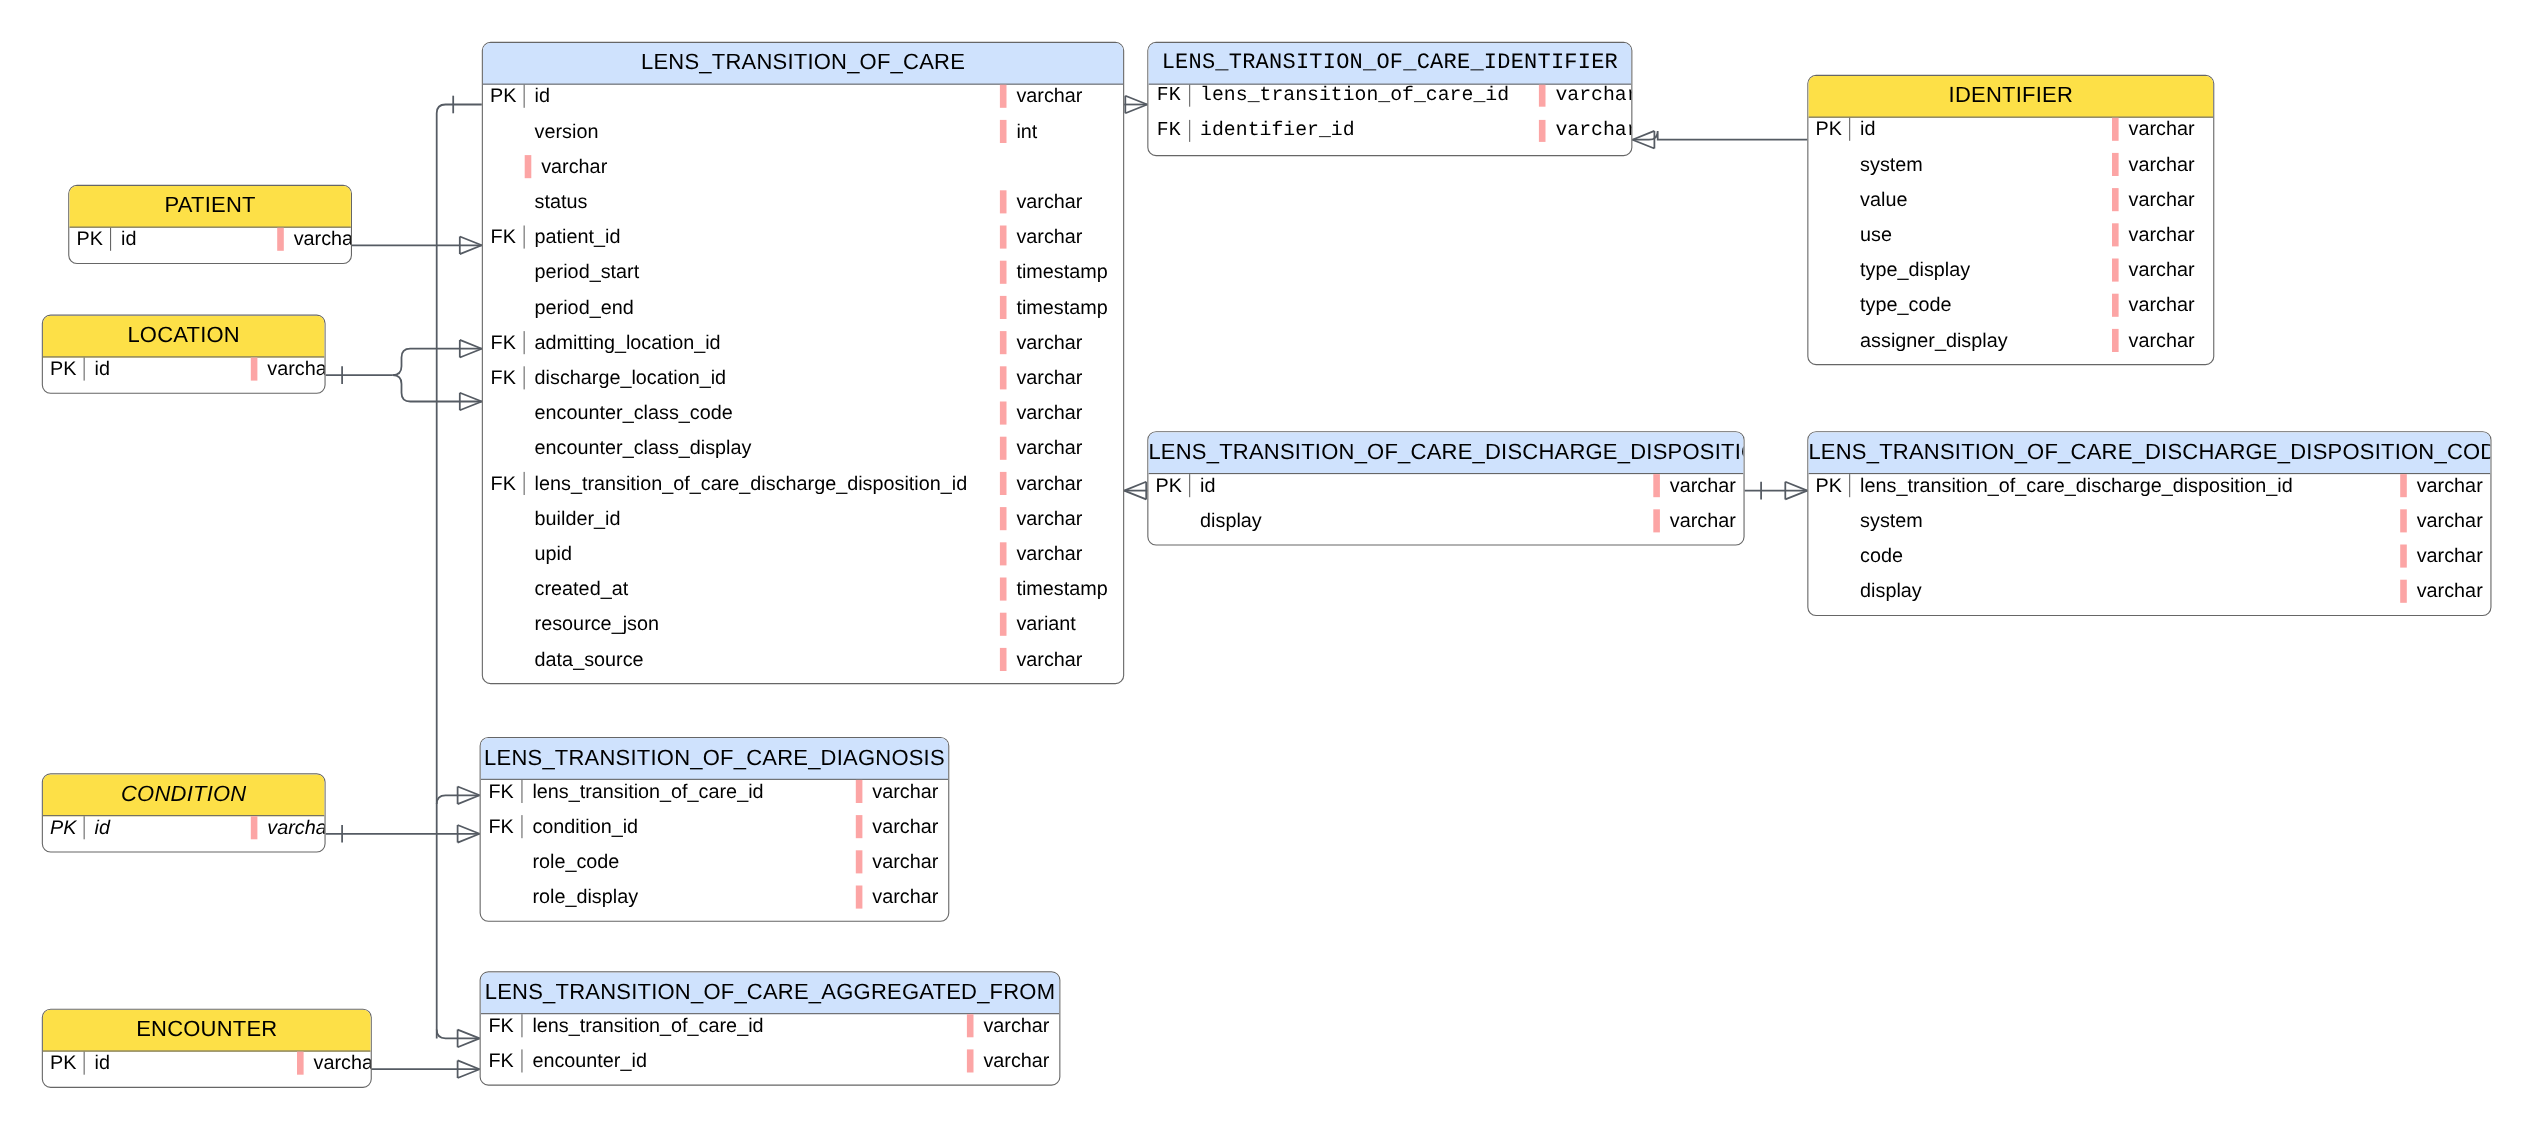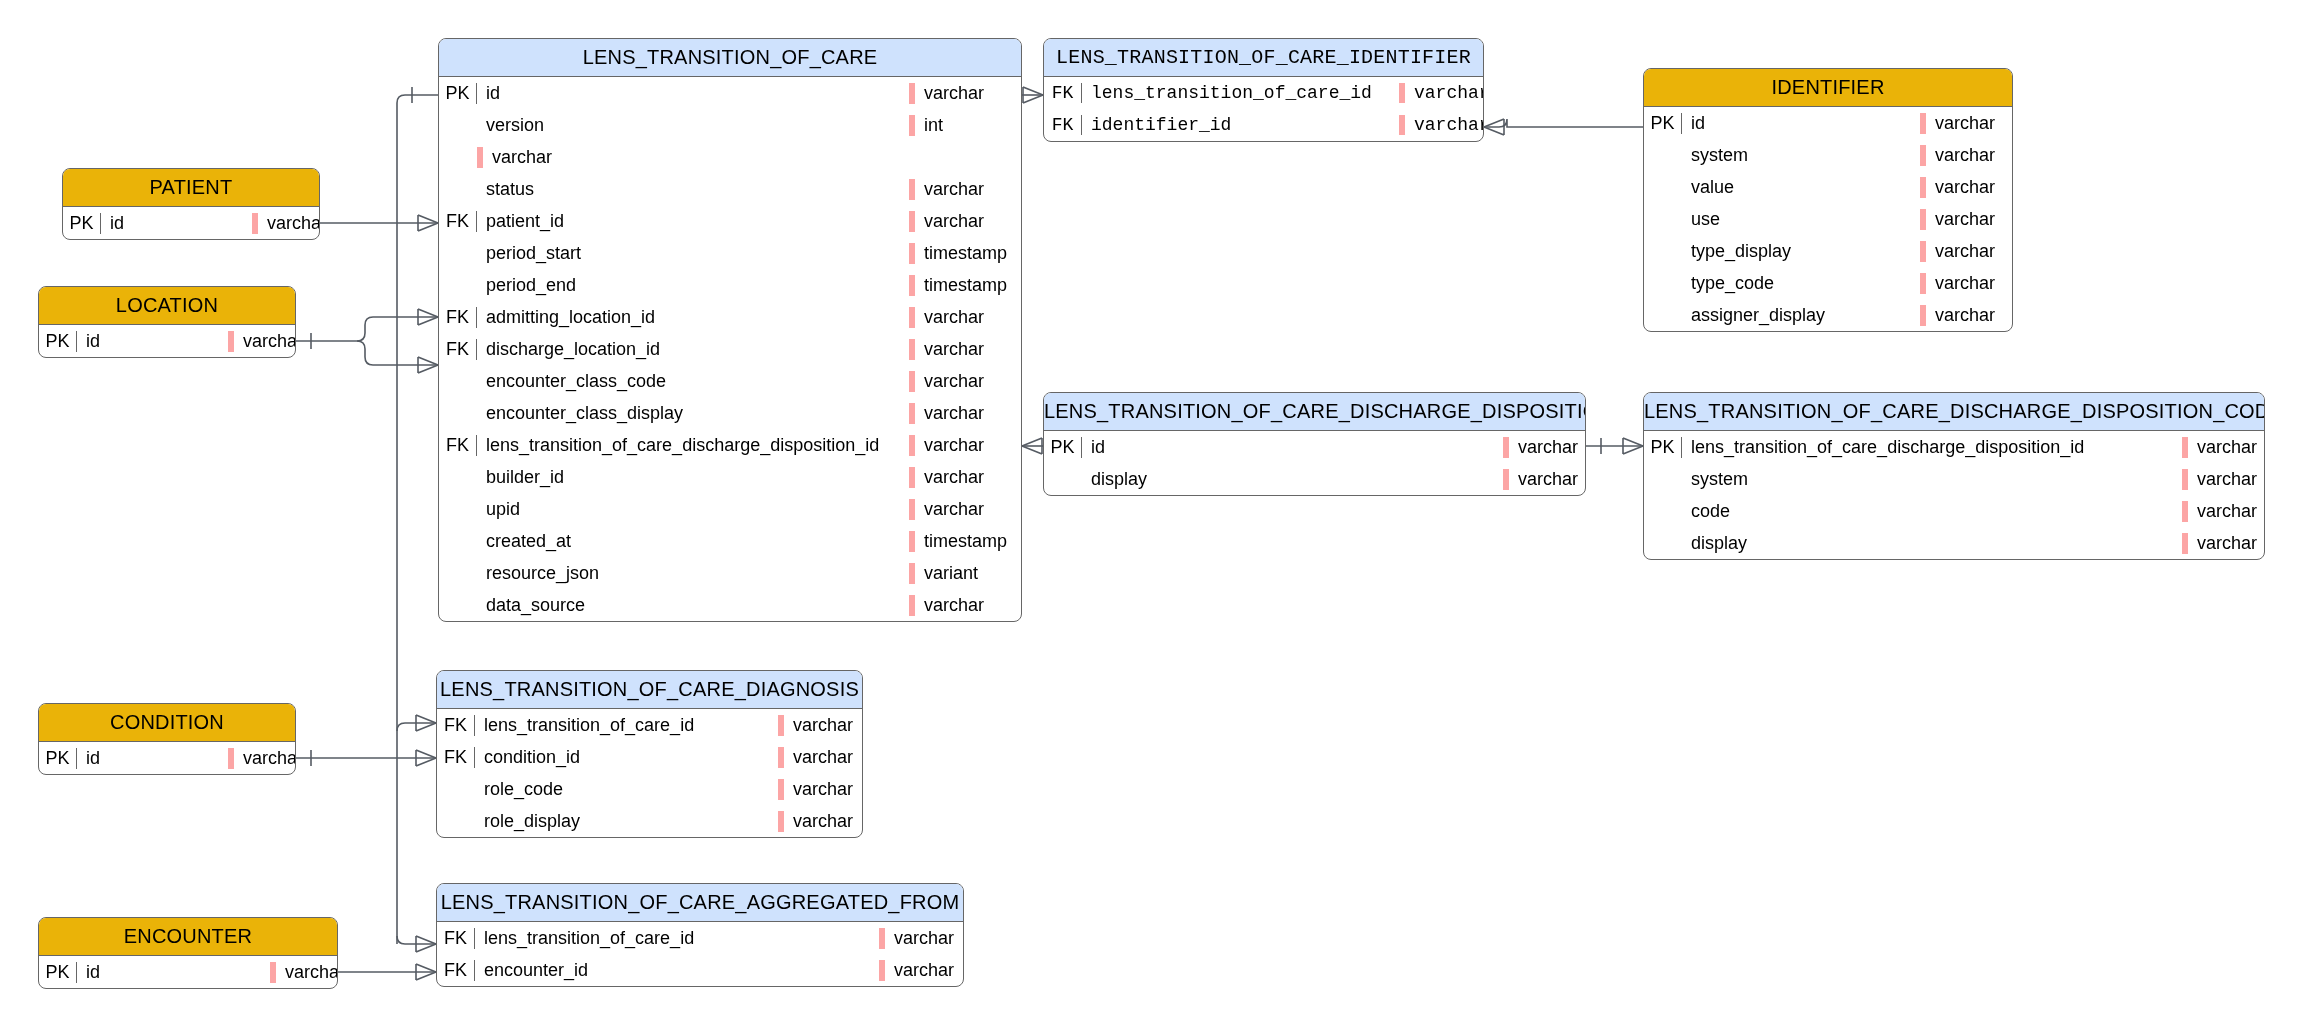--- a/index.html
+++ b/index.html
@@ -41,27 +41,27 @@
     height: 37px;
     line-height: 37px;
     text-align: center;
     font-size: 20px;
     letter-spacing: 0.2px;
     border-bottom: 1px solid #666666;
     white-space: nowrap;
     overflow: hidden;
   }
   .blue > .entity-title { background: #cfe2fd; }
-  .gray > .entity-title { background: #eab308; }
+  .gray > .entity-title { background: #fde047; }
 
   .rows { display: block; }
   .row {
     display: flex;
     height: 32px;
-    align-items: center;
+    align-items: flex-start;
   }
   .key-cell {
     width: 38px;
     flex: 0 0 38px;
     font-size: 18px;
     display: flex;
     align-items: center;
     justify-content: center;
     border-right: 1px solid #666666;
     box-sizing: border-box;
@@ -167,21 +167,21 @@
     <div class="entity gray" style="left: 38px; top: 286px; width: 258px;">
       <div class="entity-title">LOCATION</div>
       <div class="rows">
         <div class="row">
           <div class="key-cell">PK</div>
           <div class="name-cell">id</div>
           <div class="type-cell" style="width: 67px; flex-basis: 67px;">varchar</div>
         </div>
       </div>
     </div>
-    <div class="entity gray" style="left: 38px; top: 703px; width: 258px;">
+    <div class="entity gray" style="left: 38px; top: 703px; width: 258px; font-style: italic;">
       <div class="entity-title">CONDITION</div>
       <div class="rows">
         <div class="row">
           <div class="key-cell">PK</div>
           <div class="name-cell">id</div>
           <div class="type-cell" style="width: 67px; flex-basis: 67px;">varchar</div>
         </div>
       </div>
     </div>
     <div class="entity gray" style="left: 38px; top: 917px; width: 300px;">

